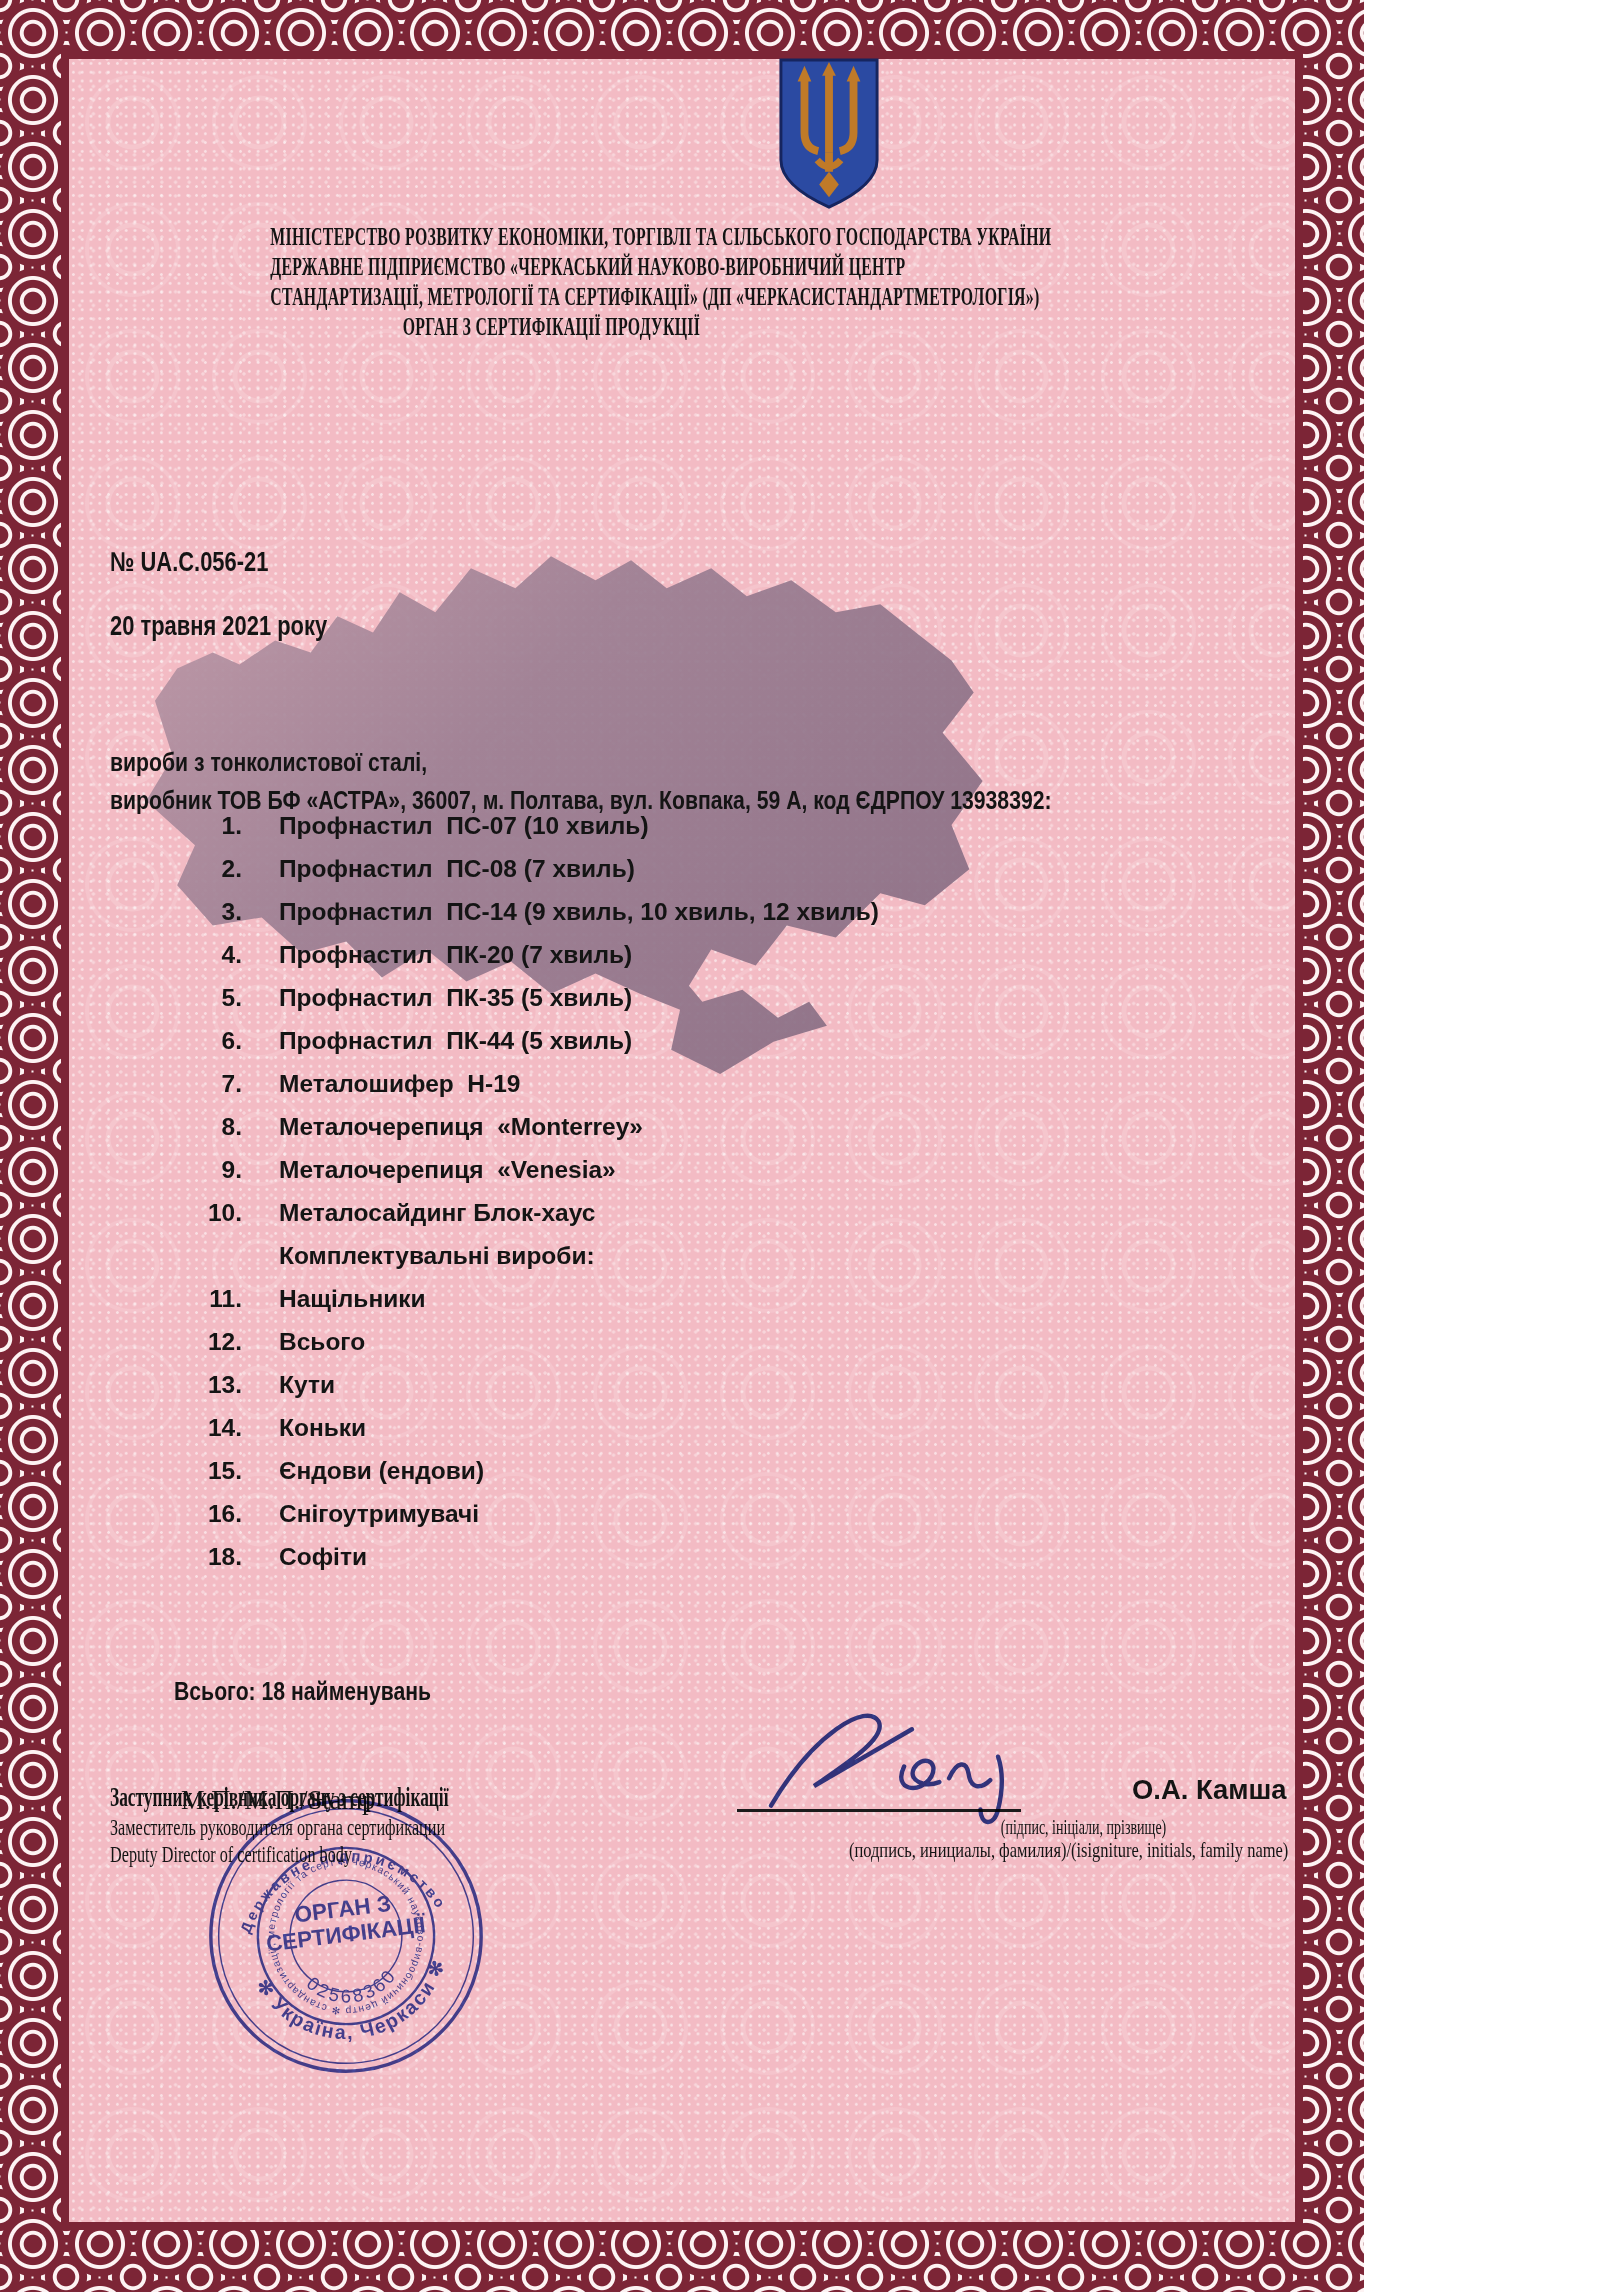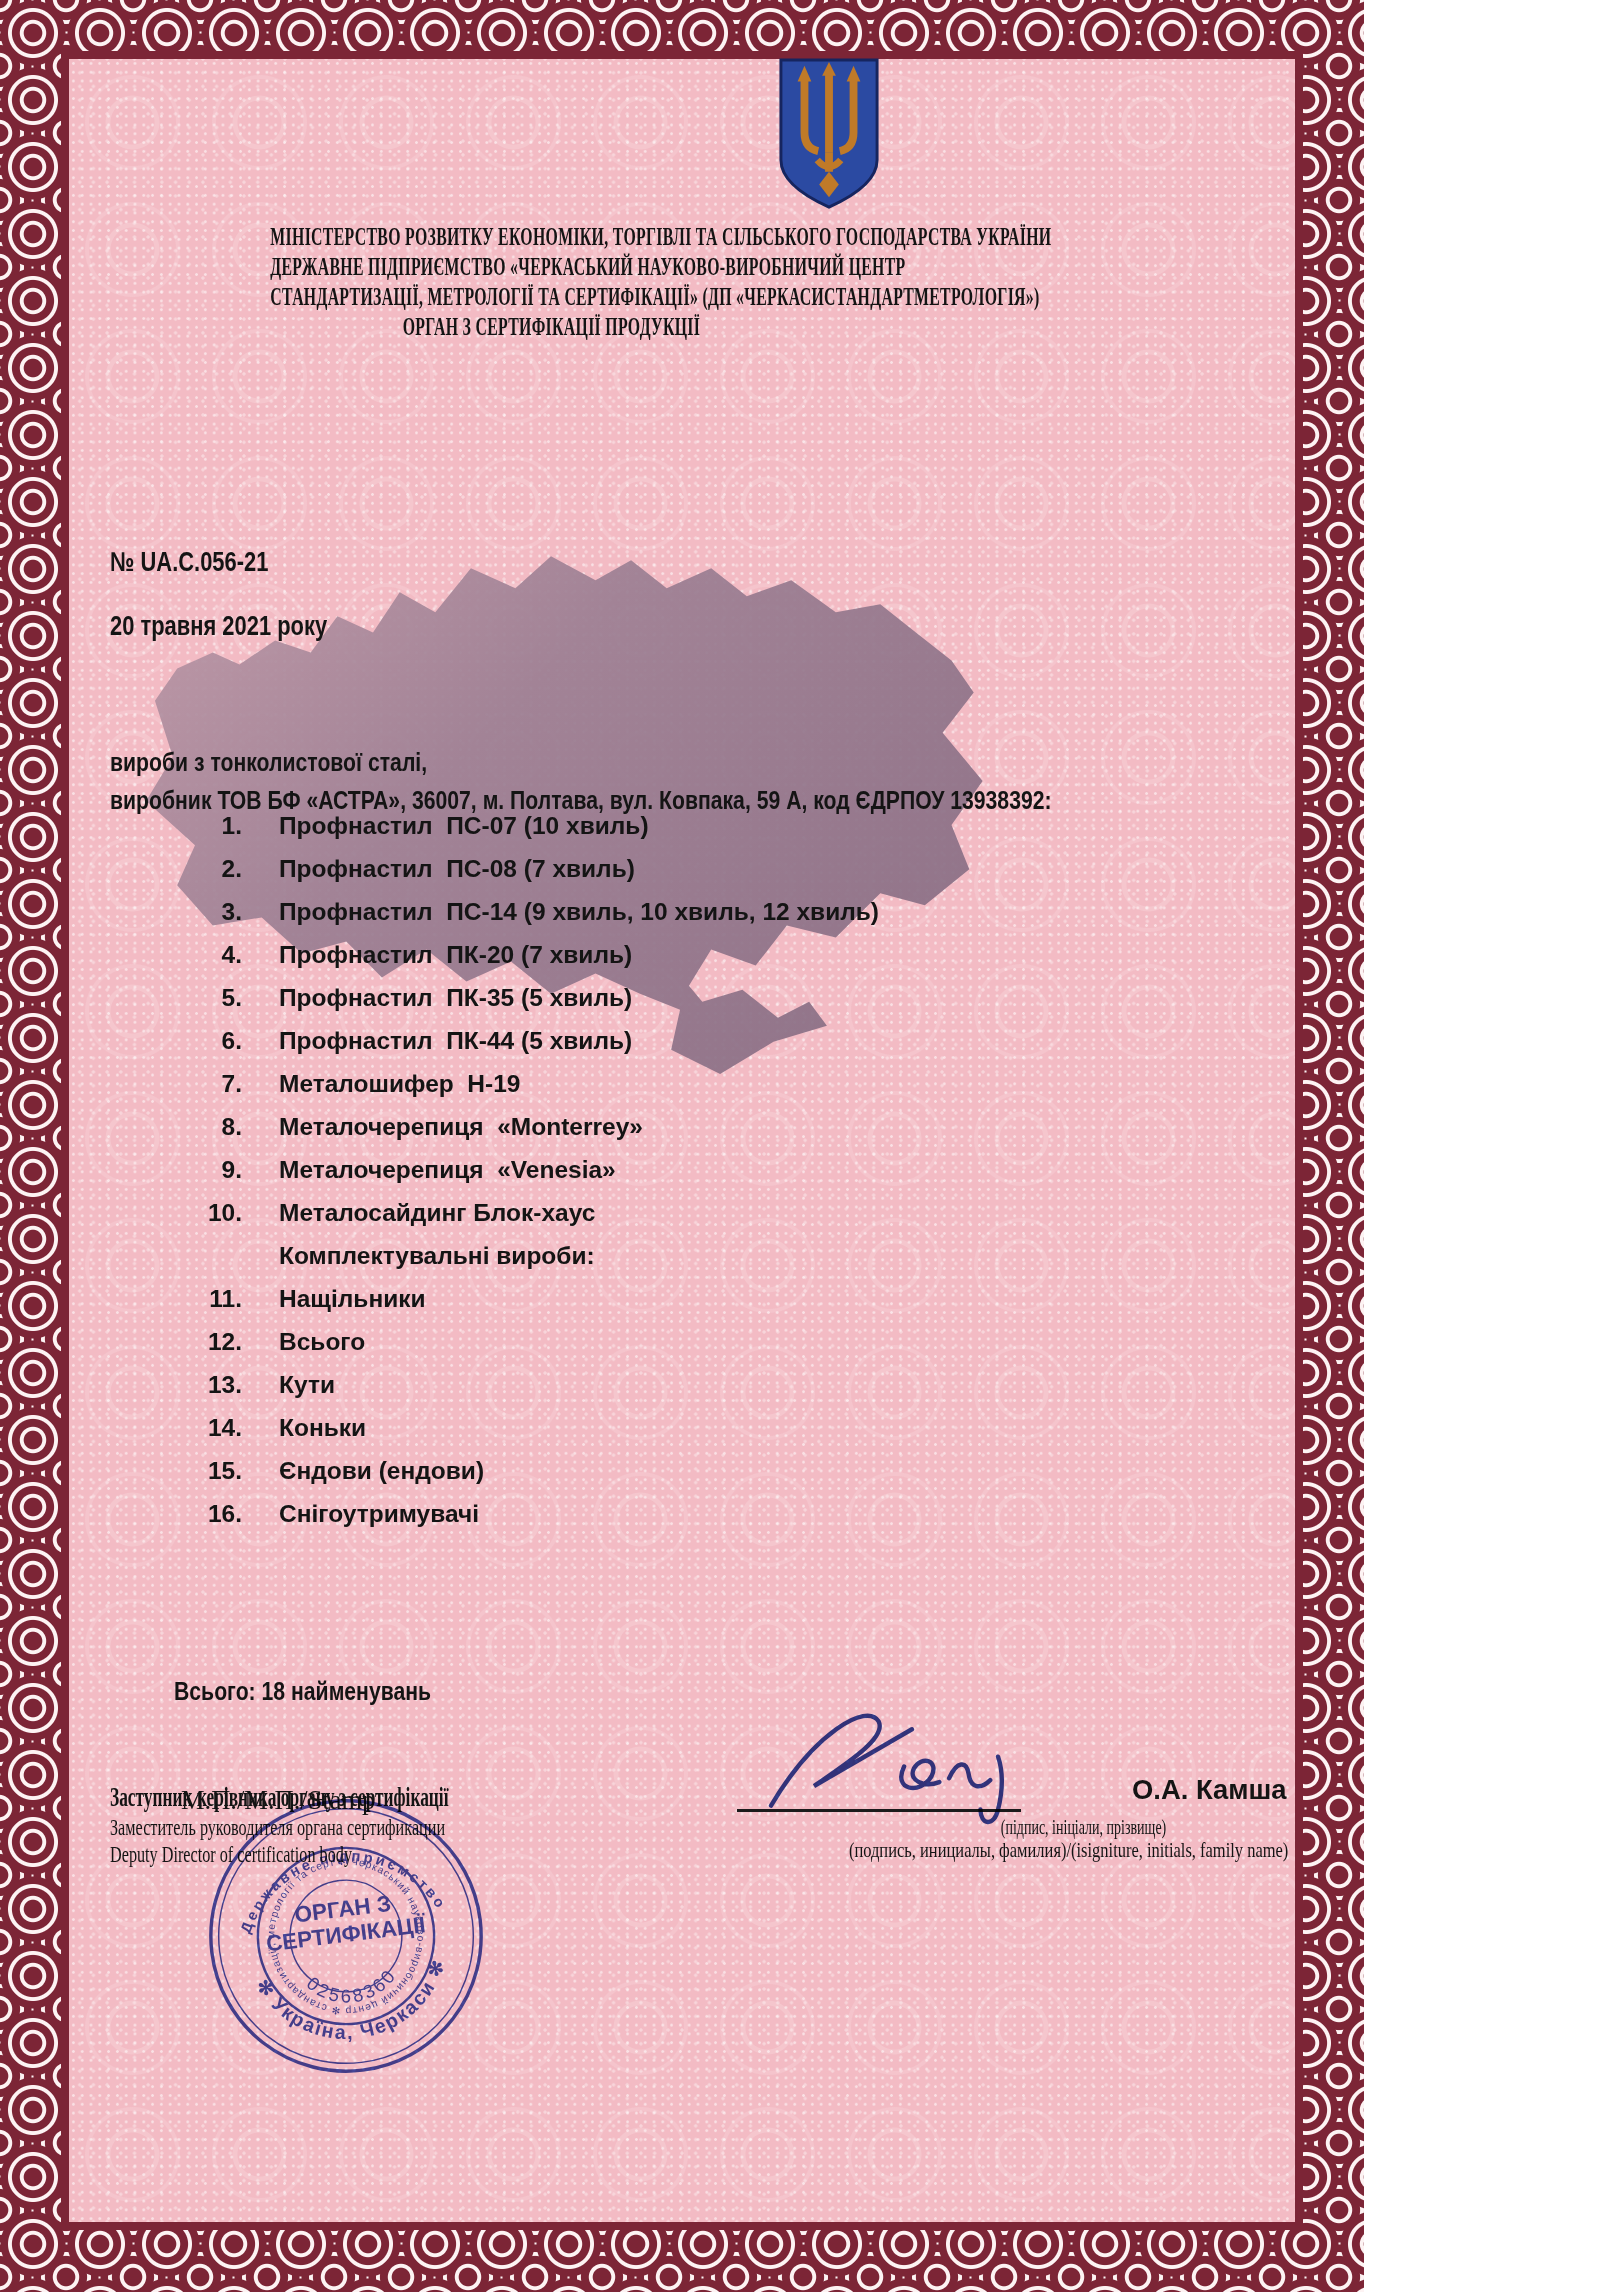--- a/index.html
+++ b/index.html
@@ -188,20 +188,24 @@
         <span class="ltxt">Коньки</span>
       </div>
       <div class="lrow">
         <span class="lnum">15.</span>
         <span class="ltxt">Єндови (ендови)</span>
       </div>
       <div class="lrow">
         <span class="lnum">16.</span>
         <span class="ltxt">Снігоутримувачі</span>
       </div>
+      <div class="lrow">
+        <span class="lnum">18.</span>
+        <span class="ltxt">Софіти</span>
+      </div>
     </div>
 
   <div class="abs total-line sansB cxl80">Всього: 18 найменувань</div>
 
   <div class="abs sig-role-ua serifB cxl62">Заступник керівника органу з сертифікації</div>
   <div class="abs sig-role-ru serifR cxl72">Заместитель руководителя органа сертификации</div>
   <div class="abs sig-role-en serifR cxl72">Deputy Director of certification body</div>
   <div class="abs mp-label serifR">М.П./М.П./Stamp</div>
 
   <div class="abs sig-line"></div>

